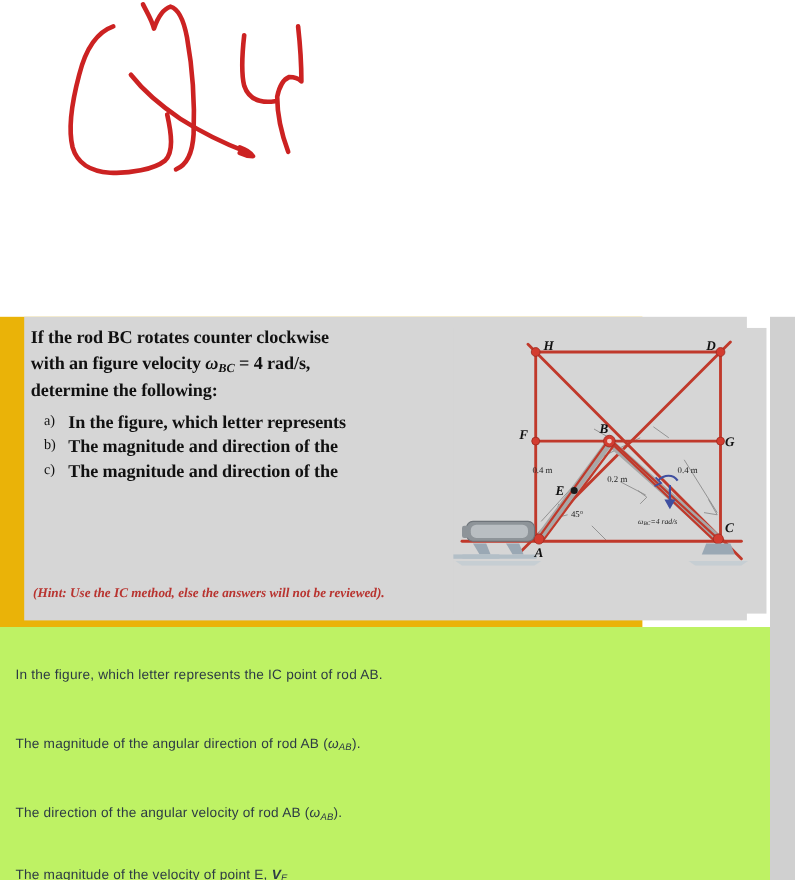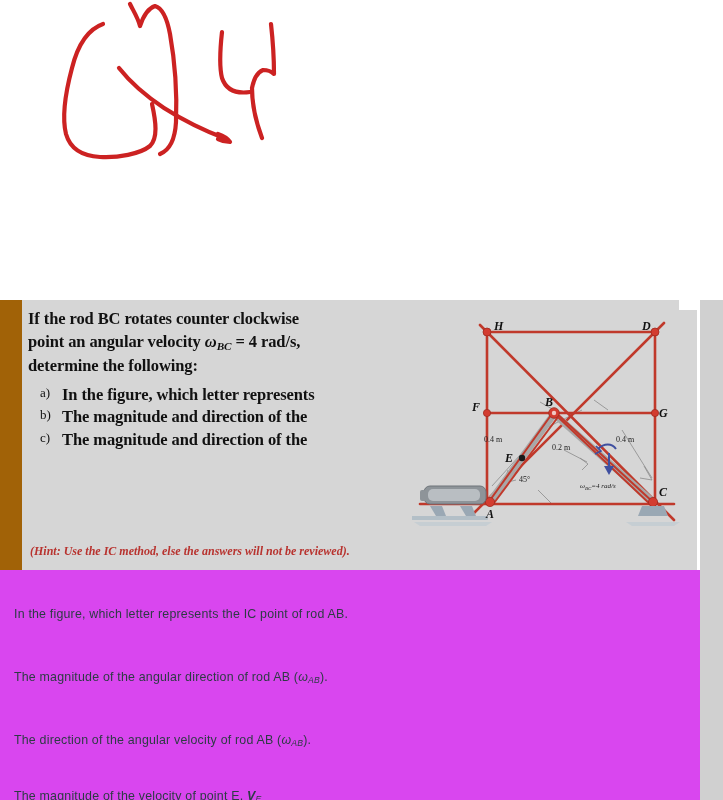--- a/index.html
+++ b/index.html
@@ -9,22 +9,22 @@
     font-family:"Liberation Sans", sans-serif;
   }
   .page{position:relative;width:723px;height:800px;}
 
   
   .scribble-area{position:absolute;left:0;top:0;width:723px;height:288px;background:#ffffff;}
   .scribble-area svg{position:absolute;left:0;top:0;}
 
   
   .problem-panel{
-    position:absolute;left:0;top:300px;width:584px;height:282px;
-    background:#a16207;
+    position:absolute;left:0;top:288px;width:584px;height:282px;
+    background:#eab308;
   }
   .panel-inner{
     position:absolute;left:22px;top:0px;width:657px;height:276px;
     background:#d6d6d6;
   }
   .panel-right-fill{
     position:absolute;left:700px;top:0;width:23px;height:282px;background:#d0d0d0;
   }
 
   .prob-text{
@@ -51,21 +51,21 @@
   sub{font-size:0.68em;vertical-align:-0.25em;}
   .ital{font-style:italic;}
 
   
   .figure{position:absolute;left:390px;top:10px;width:285px;height:260px;}
   .figure svg{display:block;}
 
   
   .form-area{
     position:absolute;left:0;top:570px;width:723px;height:230px;
-    background:#d946ef;
+    background:#bef264;
   }
   .form-right-fill{position:absolute;left:700px;top:0;width:23px;height:230px;background:#d0d0d0;}
   .q-row{position:absolute;left:14px;width:500px;}
   .q-label{
     color:#2d3b44;font-size:12.4px;font-family:"Liberation Sans", sans-serif;
     letter-spacing:0.2px;white-space:nowrap;
   }
   .q-label sub{font-size:0.7em;}
   .omega{font-style:italic;}
 </style>
@@ -86,21 +86,21 @@
       </g>
     </svg>
   </div>
 
   <div class="problem-panel">
     <div class="panel-right-fill"></div>
     <div class="panel-inner">
 
       <div class="prob-text">
         <p>If the rod BC rotates counter clockwise</p>
-        <p><span>point an angular velocity </span><span class="ital">ω</span><sub class="ital">BC</sub><span> = 4 rad/s,</span></p>
+        <p><span>with an figure velocity </span><span class="ital">ω</span><sub class="ital">BC</sub><span> = 4 rad/s,</span></p>
         <p>determine the following:</p>
 
         <ul class="prob-list">
           <li>
             <span class="mk">a)</span>
             <span>In the figure, which letter represents</span><br>
           </li>
           <li>
             <span class="mk">b)</span>
             <span>The magnitude and direction of the</span><br>

